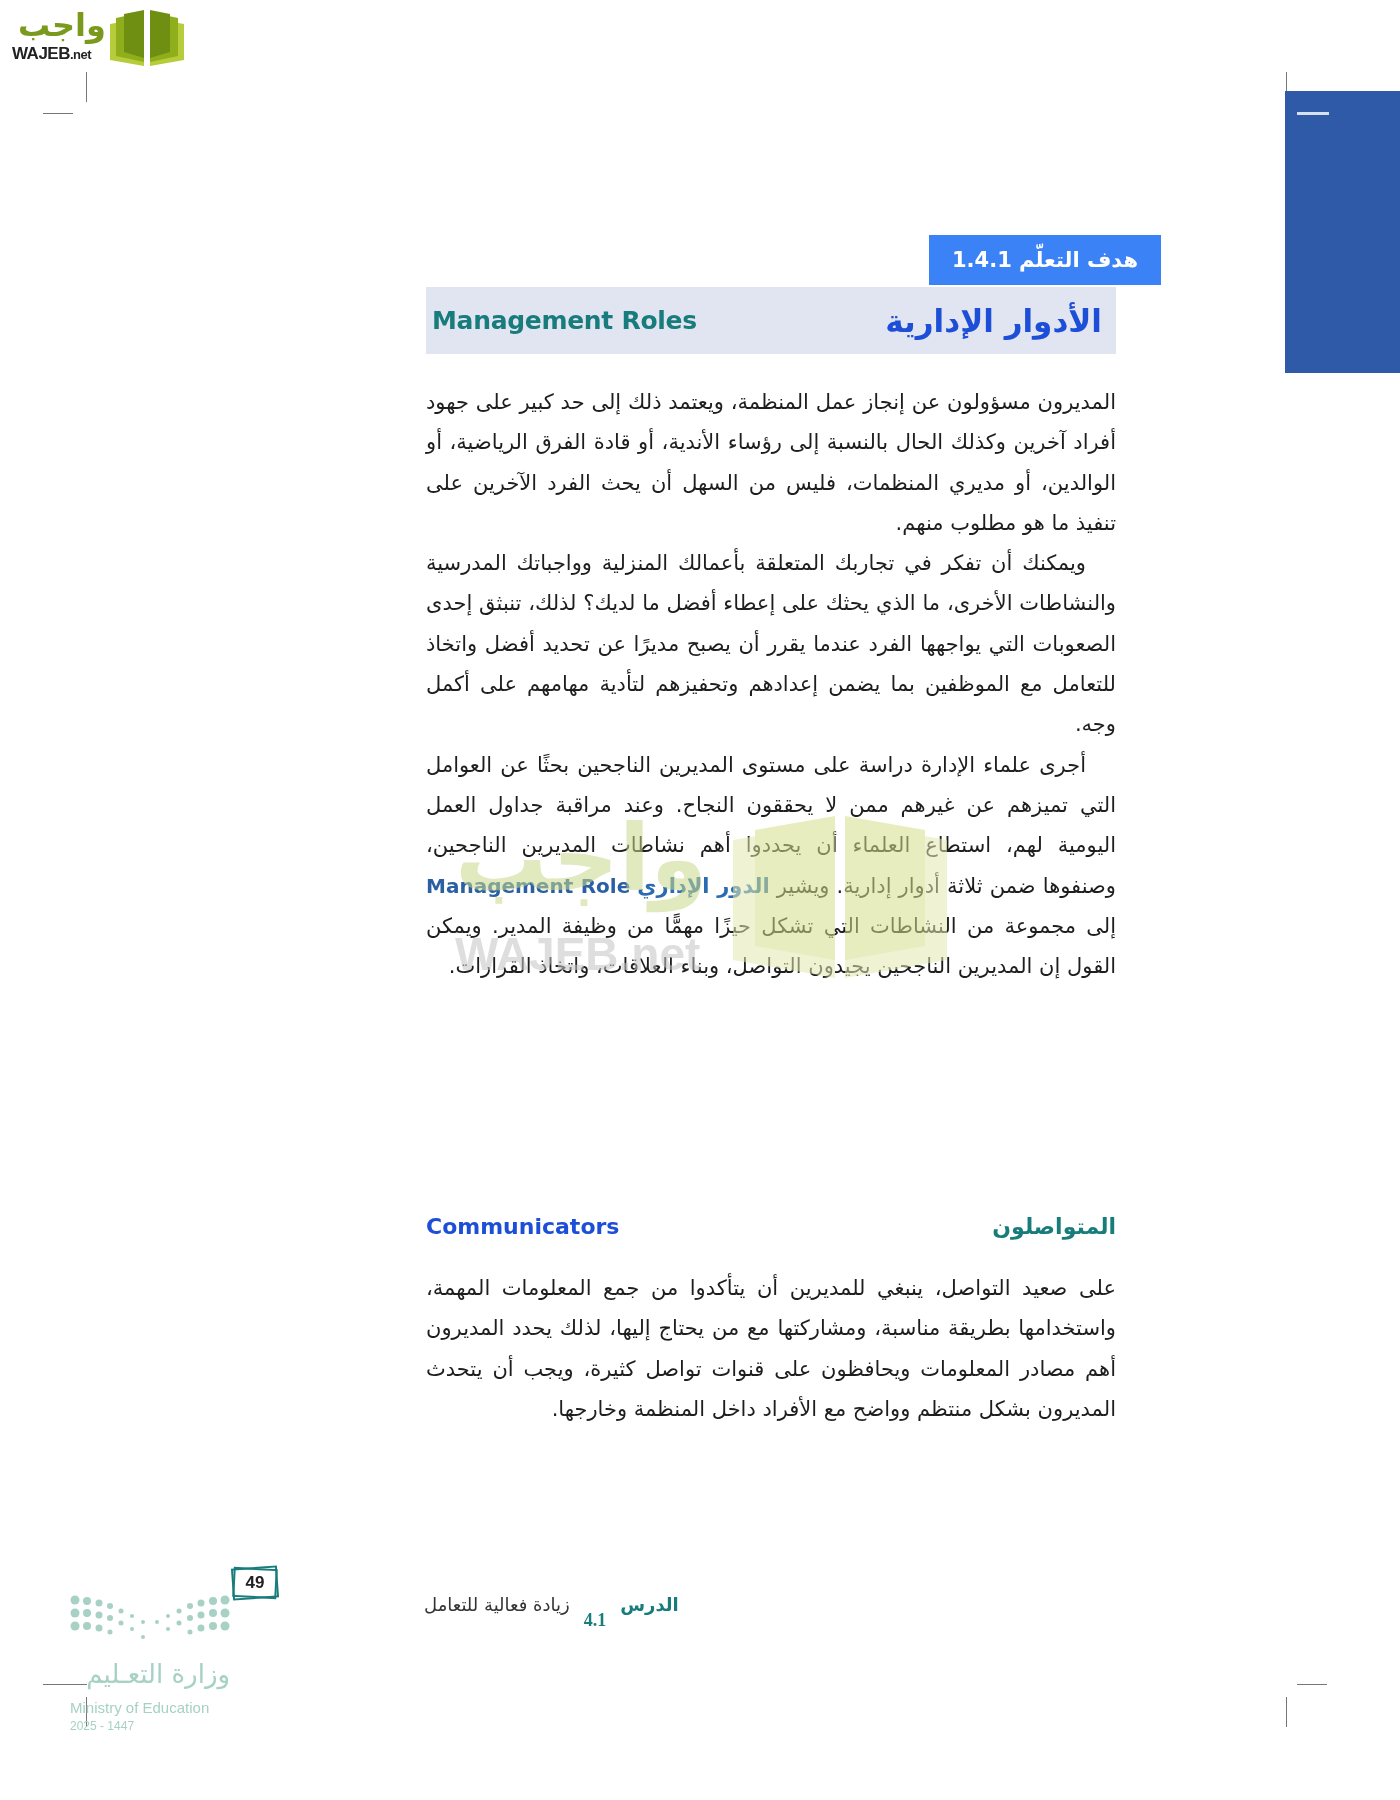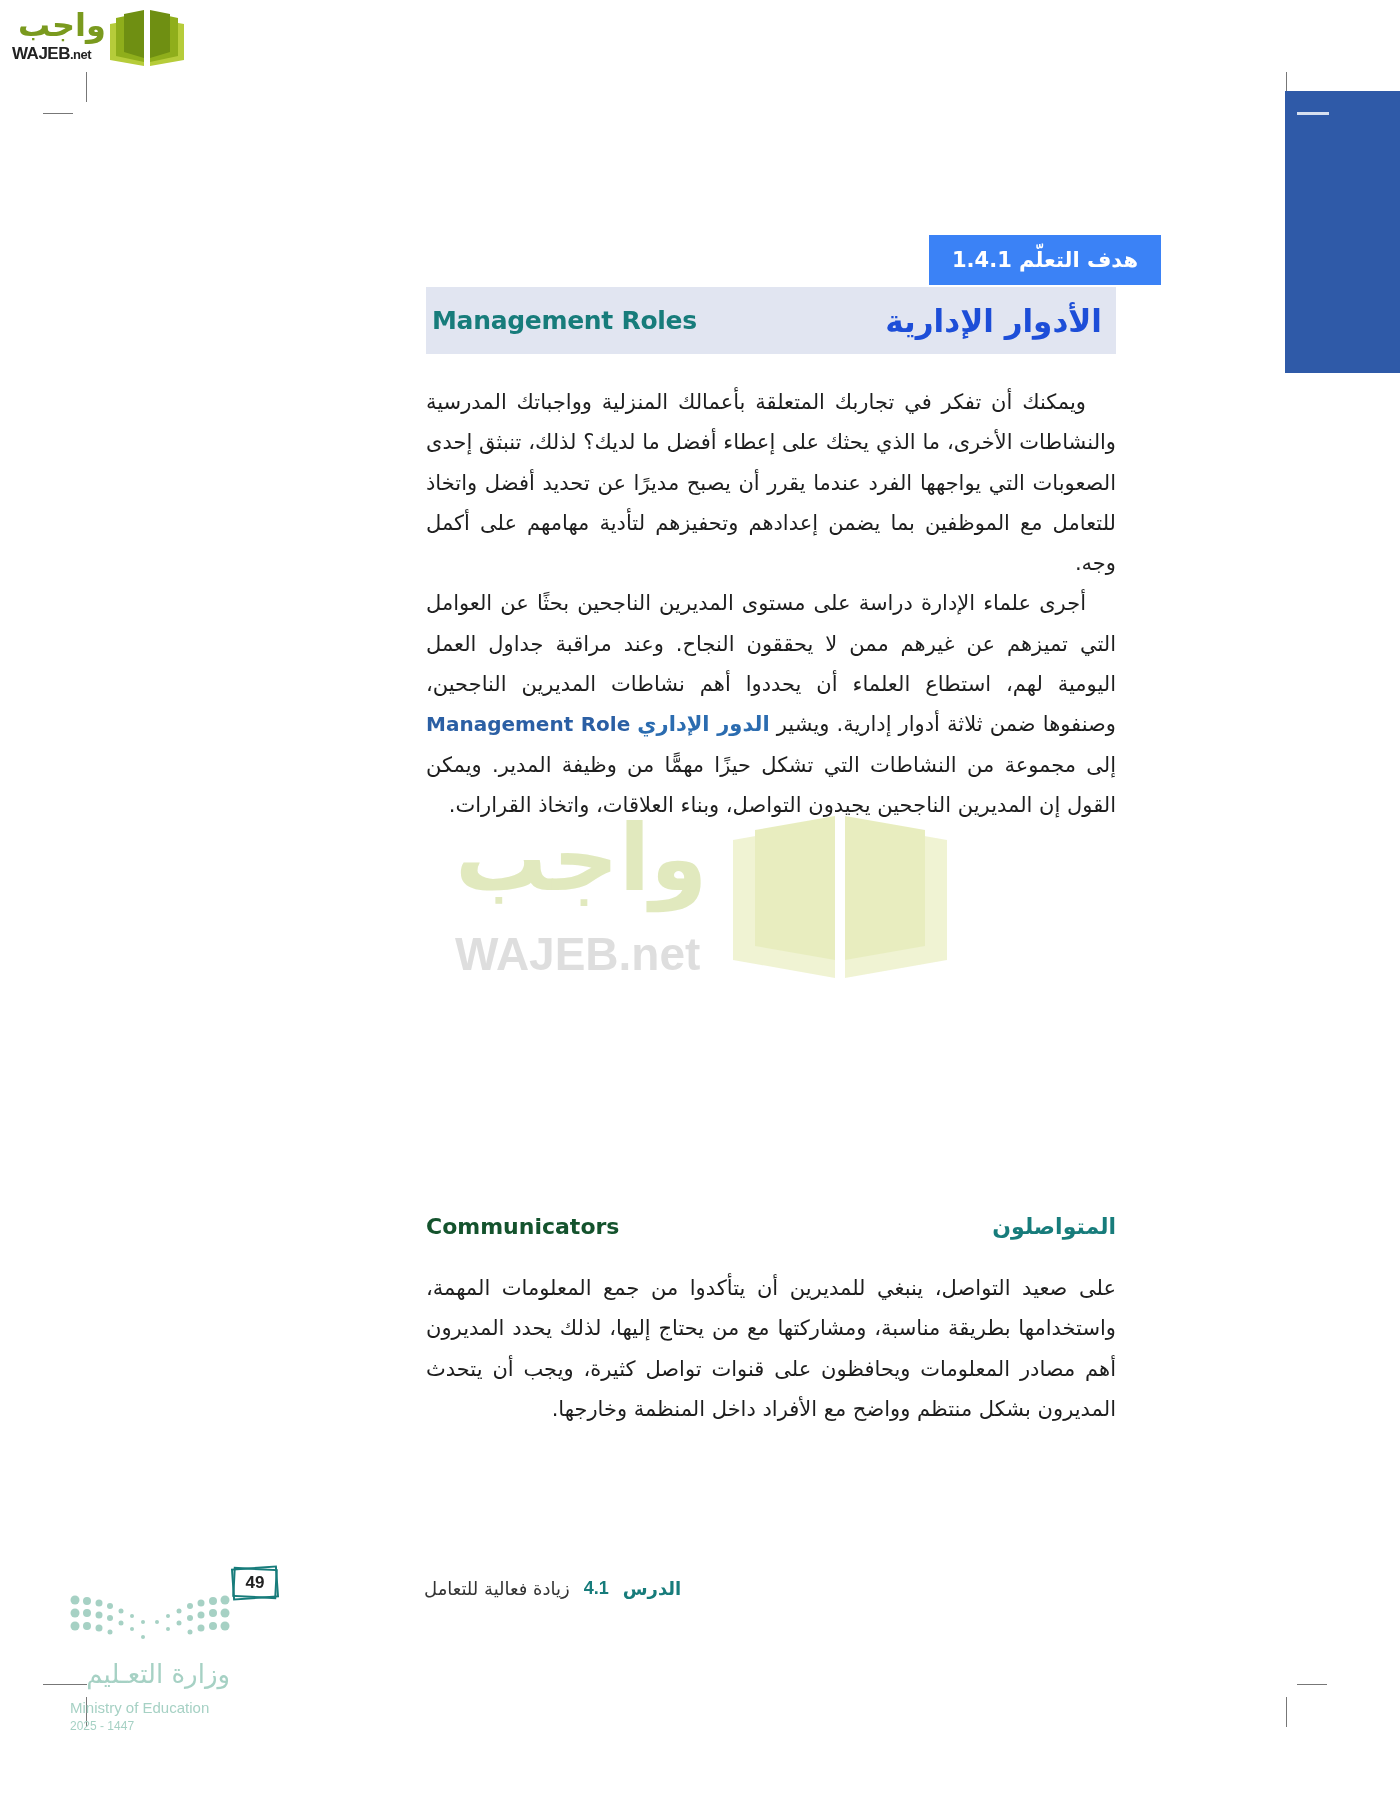--- a/index.html
+++ b/index.html
@@ -28,21 +28,21 @@
     .title-ar { font-weight: bold; font-size: 31px; color: #1d4ed8; direction: rtl; }
 
     
     .content { position: absolute; left: 426px; top: 382px; width: 690px; direction: rtl; text-align: justify; font-size: 21px; line-height: 40.3px; color: #1e1e1e; }
     .content p { margin: 0; text-indent: 0; }
     .content p.indent { text-indent: 30px; }
     .term-ar { color: #2b6cb0; font-weight: bold; }
     .term-en { color: #2b5fa4; font-weight: bold; font-family: "DejaVu Sans", sans-serif; font-size: 20px; }
 
     .sub-heading { position: absolute; left: 426px; top: 1214px; width: 690px; display: flex; justify-content: space-between; align-items: center; }
-    .sub-en { font-weight: bold; font-size: 22px; color: #14532d; }
+    .sub-en { font-weight: bold; font-size: 22px; color: #1d4ed8; }
     .sub-ar { font-weight: bold; font-size: 22px; color: #177c7b; direction: rtl; }
 
     .content2 { position: absolute; left: 426px; top: 1268px; width: 690px; direction: rtl; text-align: justify; font-size: 21px; line-height: 40.3px; color: #1e1e1e; }
     .content2 p { margin: 0; }
 
     
     .watermark { position: absolute; left: 455px; top: 815px; width: 520px; height: 170px; pointer-events: none; opacity: 0.55; }
     .wm-ar { position: absolute; left: 0; top: -10px; font-size: 92px; font-weight: bold; color: #c9d88a; direction: rtl; }
     .wm-en { position: absolute; left: 0; top: 112px; font-size: 46px; font-weight: bold; color: #c4c4c4; font-family: "Liberation Sans", sans-serif; }
     .wm-book { position: absolute; left: 270px; top: -5px; }
@@ -53,21 +53,21 @@
     .page-num-box .sq2 { position: absolute; inset: 1px; border: 2px solid #177c7b; transform: rotate(3deg); }
     .page-num { position: absolute; inset: 0; display: flex; align-items: center; justify-content: center; font-weight: bold; font-size: 17px; color: #222; font-family: "Liberation Sans", sans-serif; }
 
     .moe-logo { position: absolute; left: 70px; top: 1595px; width: 170px; height: 140px; }
     .moe-ar { position: absolute; left: 0; top: 64px; font-size: 26px; color: #a6d1c4; direction: rtl; width: 160px; text-align: right; }
     .moe-en { position: absolute; left: 0; top: 104px; font-size: 15px; color: #a6d1c4; font-family: "Liberation Sans", sans-serif; }
     .moe-year { position: absolute; left: 0; top: 124px; font-size: 12px; color: #a6d1c4; font-family: "Liberation Sans", sans-serif; }
 
     .lesson-footer { position: absolute; left: 424px; top: 1578px; direction: rtl; font-size: 18px; display: flex; gap: 14px; align-items: center; }
     .lesson-label { color: #177c7b; font-weight: bold; }
-    .lesson-num { color: #177c7b; font-weight: bold; font-family: Liberation Sans, sans-serif; }
+    .lesson-num { color: #177c7b; font-weight: bold; font-family: Liberation Serif, serif; margin-top: 32px; }
     .lesson-title { color: #333; }
   </style>
 </head>
 <body>
 
 <div class="crop" style="left:86px;top:72px;width:1px;height:30px;"></div>
 <div class="crop" style="left:43px;top:113px;width:30px;height:1px;"></div>
 <div class="crop" style="left:1286px;top:72px;width:1px;height:30px;"></div>
 <div class="crop" style="left:1297px;top:1684px;width:30px;height:1px;"></div>
 <div class="crop" style="left:1286px;top:1697px;width:1px;height:30px;"></div>
@@ -92,20 +92,21 @@
 </div>
 
 <div class="badge">هدف التعلّم 1.4.1</div>
 
 <div class="title-band">
   <span class="title-en">Management Roles</span>
   <span class="title-ar">الأدوار الإدارية</span>
 </div>
 
 <div class="content">
+  <p>المديرون مسؤولون عن إنجاز عمل المنظمة، ويعتمد ذلك إلى حد كبير على جهود أفراد آخرين وكذلك الحال بالنسبة إلى رؤساء الأندية، أو قادة الفرق الرياضية، أو الوالدين، أو مديري المنظمات، فليس من السهل أن يحث الفرد الآخرين على تنفيذ ما هو مطلوب منهم.</p>
   <p class="indent">ويمكنك أن تفكر في تجاربك المتعلقة بأعمالك المنزلية وواجباتك المدرسية والنشاطات الأخرى، ما الذي يحثك على إعطاء أفضل ما لديك؟ لذلك، تنبثق إحدى الصعوبات التي يواجهها الفرد عندما يقرر أن يصبح مديرًا عن تحديد أفضل واتخاذ للتعامل مع الموظفين بما يضمن إعدادهم وتحفيزهم لتأدية مهامهم على أكمل وجه.</p>
   <p class="indent"><span>أجرى علماء الإدارة دراسة على مستوى المديرين الناجحين بحثًا عن العوامل التي تميزهم عن غيرهم ممن لا يحققون النجاح. وعند مراقبة جداول العمل اليومية لهم، استطاع العلماء أن يحددوا أهم نشاطات المديرين الناجحين، وصنفوها ضمن ثلاثة أدوار إدارية. ويشير </span><span class="term-ar">الدور الإداري</span> <span class="term-en">Management Role</span><span> إلى مجموعة من النشاطات التي تشكل حيزًا مهمًّا من وظيفة المدير. ويمكن القول إن المديرين الناجحين يجيدون التواصل، وبناء العلاقات، واتخاذ القرارات.</span></p>
 </div>
 
 <div class="sub-heading">
   <span class="sub-en">Communicators</span>
   <span class="sub-ar">المتواصلون</span>
 </div>
 
 <div class="content2">

